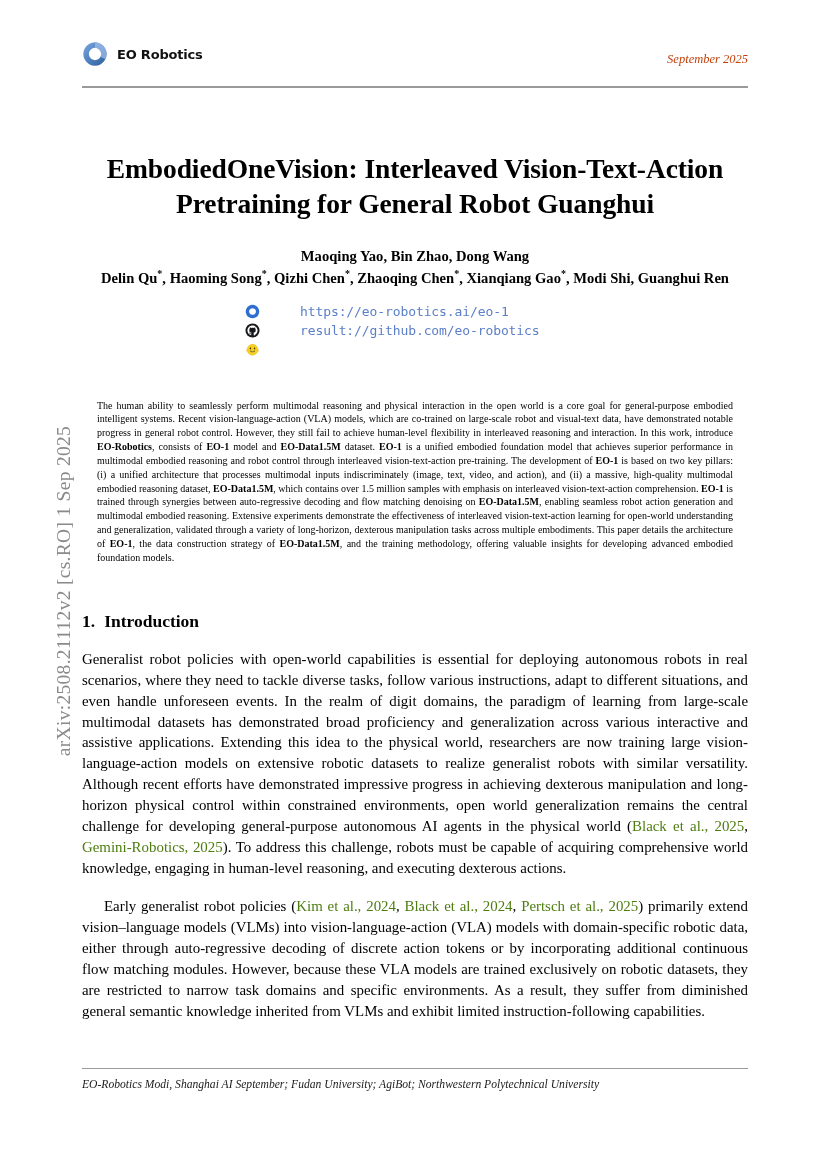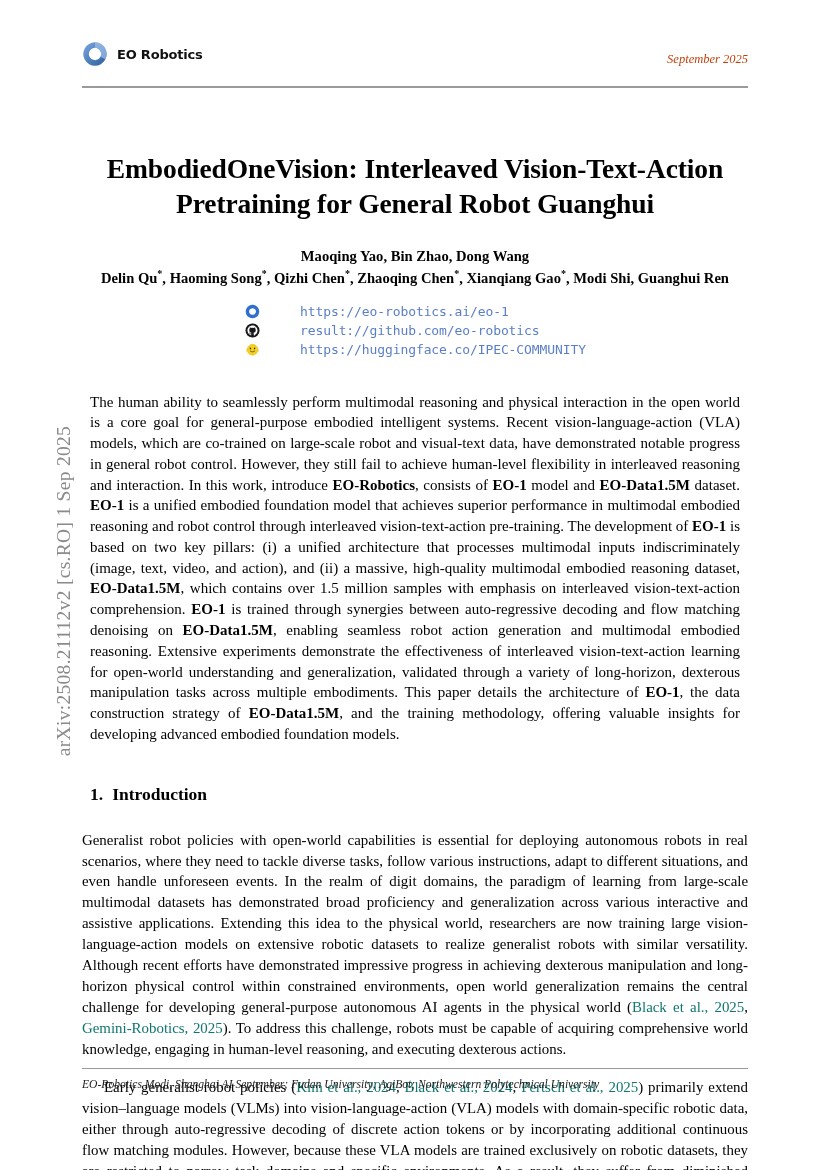--- a/index.html
+++ b/index.html
@@ -135,32 +135,32 @@
   .link-url {
     font-family: "DejaVu Sans Mono", "Liberation Mono", monospace;
     font-size: 13px;
     color: #5b7fc7;
     letter-spacing: -0.1px;
     white-space: nowrap;
   }
 
   
   .abstract {
-    margin: 8px;
+    margin: 15px;
     padding-top: 27px;
-    font-size: 15px;
+    font-size: 10px;
     line-height: 1.385;
     text-align: justify;
     text-justify: inter-word;
     hyphens: none;
   }
 
   
   .section-heading {
-    margin: 8px;
+    margin: 0;
     padding-top: 31px;
     font-size: 17.5px;
     font-weight: bold;
   }
   .section-heading .secnum {
     margin-right: 9px;
   }
 
   
   .body-para {
@@ -168,21 +168,21 @@
     padding-top: 17px;
     font-size: 14.9px;
     line-height: 1.405;
     text-align: justify;
     text-justify: inter-word;
   }
   .body-para.indented {
     text-indent: 22px;
   }
   .cite {
-    color: #0f766e;
+    color: #4d7c0f;
     font-family: Liberation Serif, serif;
   }
   b, strong { font-weight: bold; }
 
   
   .rule-bottom {
     position: absolute;
     left: 0;
     top: 1068px;
     width: 666px;
@@ -254,21 +254,20 @@
     <div class="link-row">
       <svg class="link-icon" viewBox="0 0 32 32">
         <circle cx="16" cy="16.5" r="11.5" fill="#f5d020"></circle>
         <circle cx="16" cy="16.5" r="11.5" fill="none" stroke="#e0b400" stroke-width="1"></circle>
         <ellipse cx="11.6" cy="13.6" rx="1.5" ry="1.8" fill="#3c2a00"></ellipse>
         <ellipse cx="20.4" cy="13.6" rx="1.5" ry="1.8" fill="#3c2a00"></ellipse>
         <path d="M11 19.5 q5 4.2 10 0 q-5 1.6 -10 0 z" fill="#ffffff" stroke="#3c2a00" stroke-width="0.9"></path>
         <path d="M4.5 15.5 q-2.6 1 -2 3.4 q.6 2.2 3 1.6 z" fill="#f3c34a"></path>
         <path d="M27.5 15.5 q2.6 1 2 3.4 q-.6 2.2 -3 1.6 z" fill="#f3c34a"></path>
       </svg>
-      <span class="link-url">https://huggingface.co/IPEC-COMMUNITY</span>
     </div>
 
   </div>
 
   <div class="abstract" id="abstract-text">The human ability to seamlessly perform multimodal reasoning and physical interaction in the open world is a core goal for general-purpose embodied intelligent systems. Recent vision-language-action (VLA) models, which are co-trained on large-scale robot and visual-text data, have demonstrated notable progress in general robot control. However, they still fail to achieve human-level flexibility in interleaved reasoning and interaction. In this work, introduce <b>EO-Robotics</b>, consists of <b>EO-1</b> model and <b>EO-Data1.5M</b> dataset. <b>EO-1</b> is a unified embodied foundation model that achieves superior performance in multimodal embodied reasoning and robot control through interleaved vision-text-action pre-training. The development of <b>EO-1</b> is based on two key pillars: (i) a unified architecture that processes multimodal inputs indiscriminately (image, text, video, and action), and (ii) a massive, high-quality multimodal embodied reasoning dataset, <b>EO-Data1.5M</b>, which contains over 1.5 million samples with emphasis on interleaved vision-text-action comprehension. <b>EO-1</b> is trained through synergies between auto-regressive decoding and flow matching denoising on <b>EO-Data1.5M</b>, enabling seamless robot action generation and multimodal embodied reasoning. Extensive experiments demonstrate the effectiveness of interleaved vision-text-action learning for open-world understanding and generalization, validated through a variety of long-horizon, dexterous manipulation tasks across multiple embodiments. This paper details the architecture of <b>EO-1</b>, the data construction strategy of <b>EO-Data1.5M</b>, and the training methodology, offering valuable insights for developing advanced embodied foundation models.</div>
 
   <div class="section-heading">
     <span class="secnum">1.</span><span>Introduction</span>
   </div>
 

